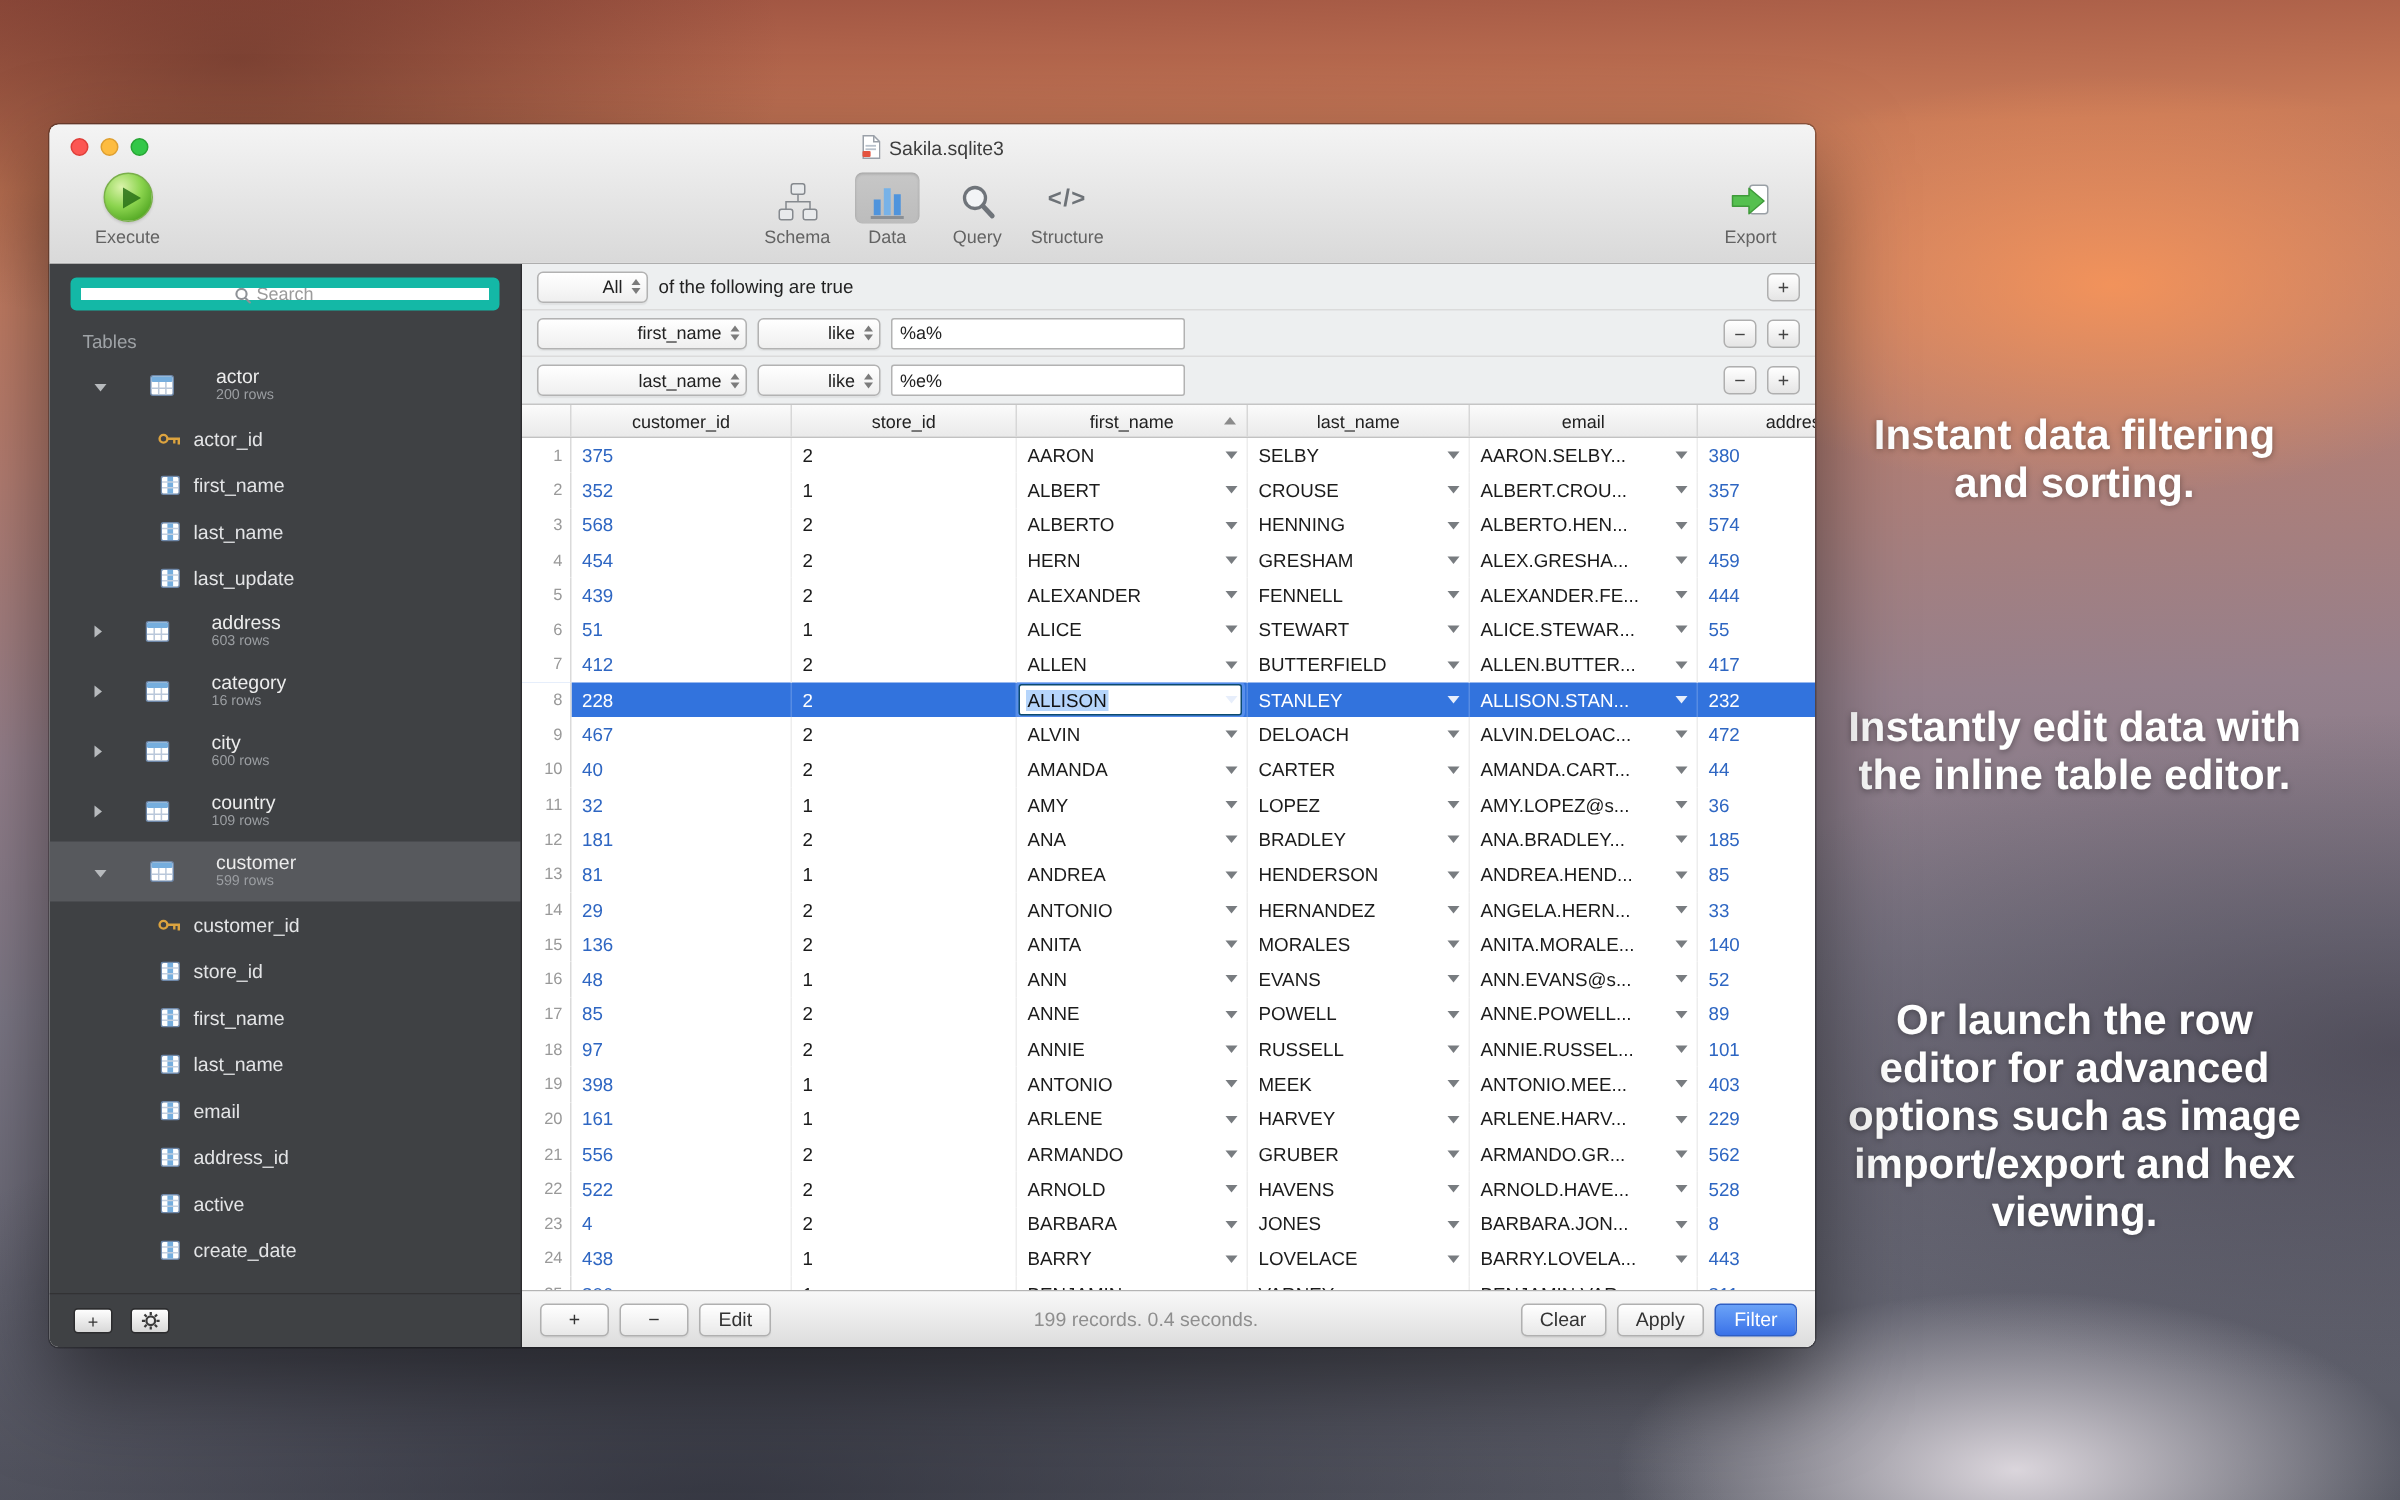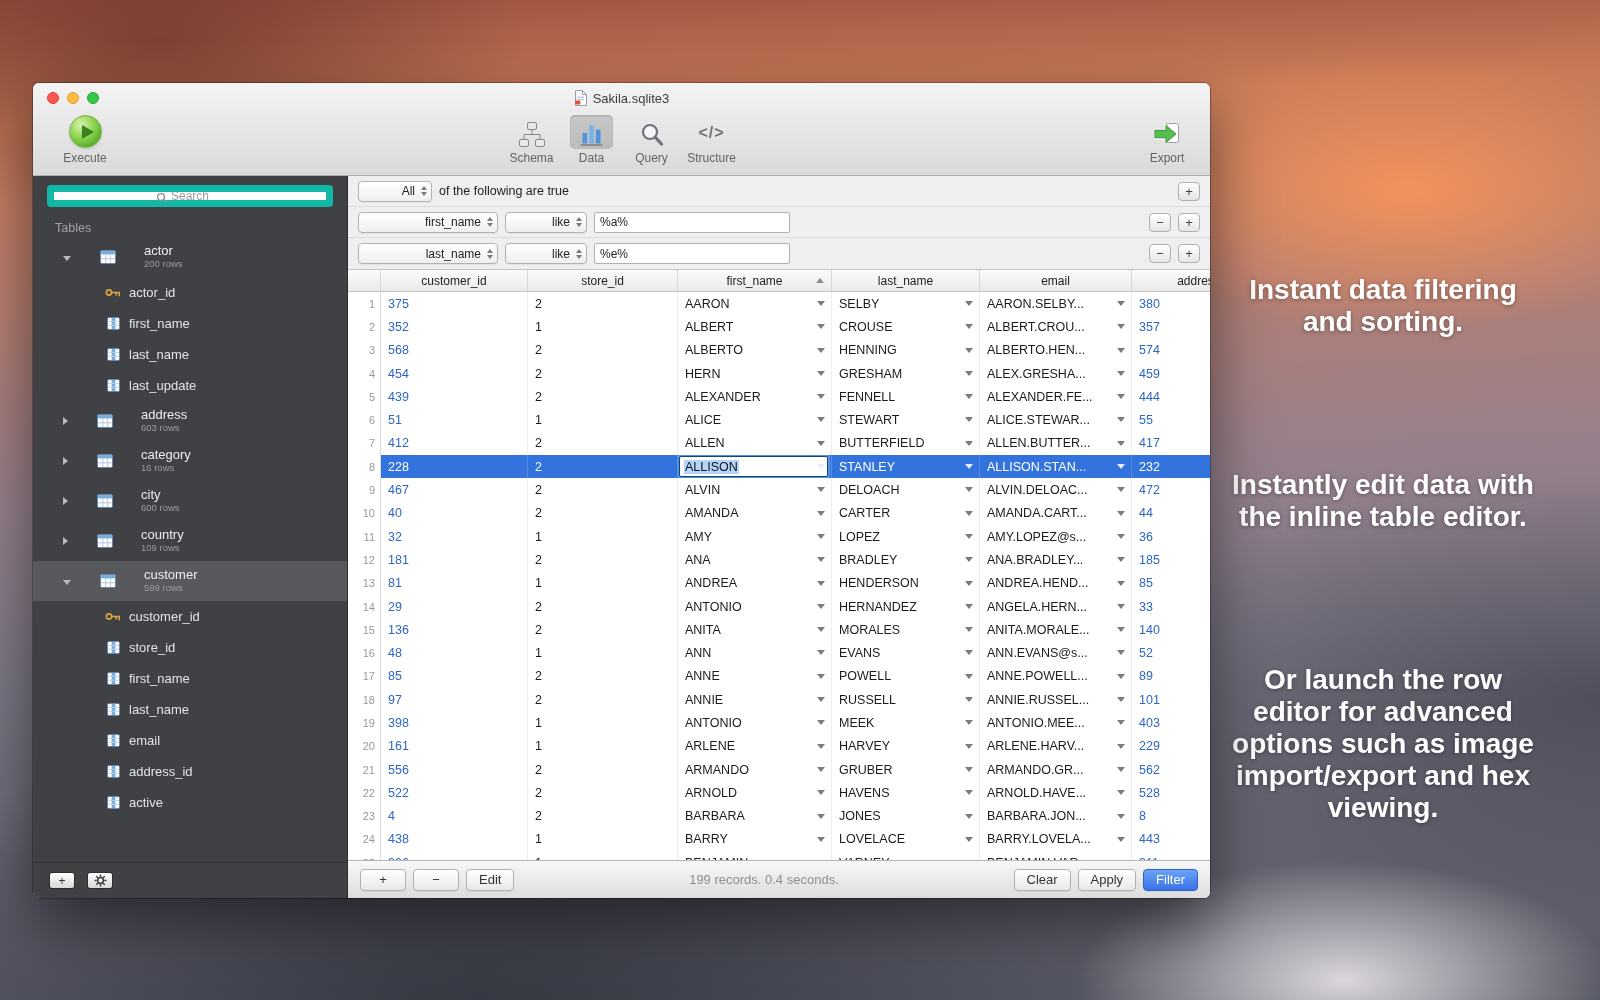--- a/index.html
+++ b/index.html
@@ -512,20 +512,31 @@
         <div class="crow">
           <span class="cicon">
             <svg width="13" height="13" viewBox="0 0 13 13">
               <rect x="0.5" y="0.5" width="12" height="12" rx="1.5" fill="#fff" stroke="#6e87a8"></rect>
               <rect x="4.6" y="1" width="3.8" height="11" fill="#76aede"></rect>
               <line x1="1" y1="4.4" x2="12" y2="4.4" stroke="#c3cfdf"></line>
               <line x1="1" y1="8.2" x2="12" y2="8.2" stroke="#c3cfdf"></line>
             </svg>
           </span>
           <span class="cname">active</span>
+        </div>
+        <div class="crow">
+          <span class="cicon">
+            <svg width="13" height="13" viewBox="0 0 13 13">
+              <rect x="0.5" y="0.5" width="12" height="12" rx="1.5" fill="#fff" stroke="#6e87a8"></rect>
+              <rect x="4.6" y="1" width="3.8" height="11" fill="#76aede"></rect>
+              <line x1="1" y1="4.4" x2="12" y2="4.4" stroke="#c3cfdf"></line>
+              <line x1="1" y1="8.2" x2="12" y2="8.2" stroke="#c3cfdf"></line>
+            </svg>
+          </span>
+          <span class="cname">create_date</span>
         </div>
       </div>
     <div id="sidefoot">
       <span class="fbtn">+</span>
       <span class="fbtn">
         <svg width="13" height="13" viewBox="0 0 13 13">
             <g stroke="#3a3a3a" stroke-width="1.5" fill="none">
               <circle cx="6.5" cy="6.5" r="2.9"></circle>
               <path d="M6.5 0.6 v2.1 M6.5 10.3 v2.1 M0.6 6.5 h2.1 M10.3 6.5 h2.1 M2.3 2.3 l1.5 1.5 M9.2 9.2 l1.5 1.5 M10.7 2.3 l-1.5 1.5 M3.8 9.2 l-1.5 1.5"></path>
             </g>

